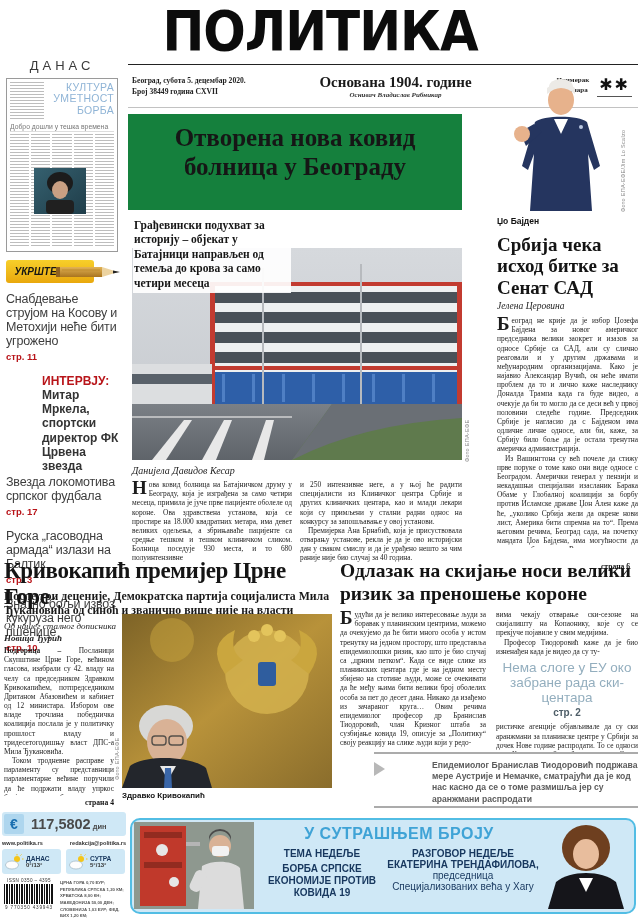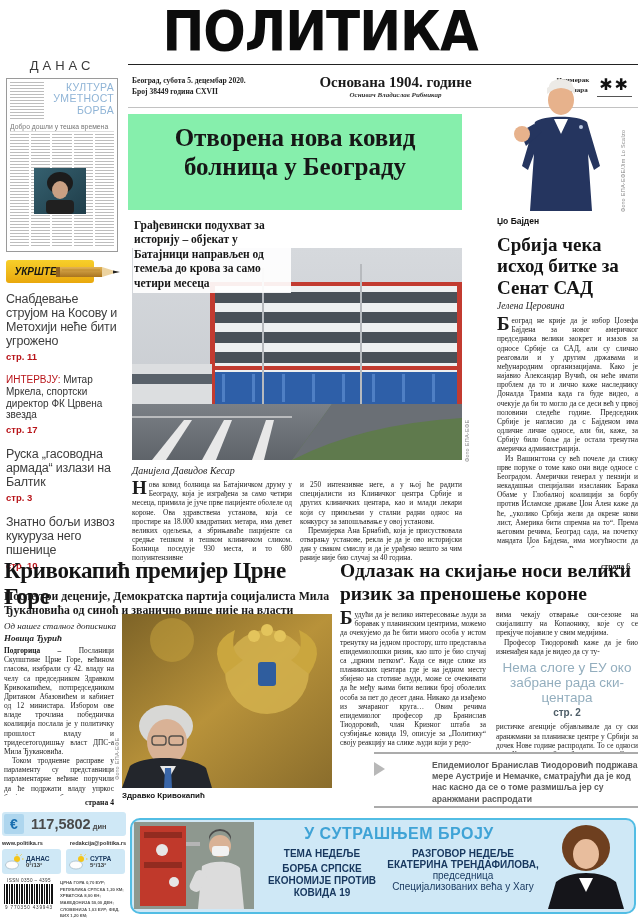--- a/index.html
+++ b/index.html
@@ -88,34 +88,35 @@
     <line x1="6" y1="11" x2="44" y2="11" stroke="#c08c2e" stroke-width="1"></line>
   </svg>
 </div>
 
 <div class="abs" style="left:6px;top:292px;width:114px;">
   <div>
     <div class="teaser-title">Снабдевање струјом на Косову и Метохији неће бити угрожено</div>
     <div class="teaser-page">стр. 11</div>
   </div>
   <div style="margin-top:12px;">
-    <div style="font-size:10px;line-height:1.18;color:#333;font-weight:400;"><span style="color:#b81419;">ИНТЕРВЈУ:</span><span> Митар Мркела, спортски директор ФК Црвена звезда</span></div>
+    <div style="font-size:12px;line-height:1.18;color:#333;font-weight:700;margin-left:36px;"><span style="color:#b81419;">ИНТЕРВЈУ:</span><span> Митар Мркела, спортски директор ФК Црвена звезда</span></div>
+    <div class="teaser-title" style="margin-top:2px;">Звезда локомотива српског фудбала</div>
     <div class="teaser-page">стр. 17</div>
   </div>
   <div style="margin-top:12px;">
     <div class="teaser-title">Руска „гасоводна армада“ излази на Балтик</div>
     <div class="teaser-page">стр. 3</div>
   </div>
   <div style="margin-top:12px;">
     <div class="teaser-title">Знатно бољи извоз кукуруза него пшенице</div>
     <div class="teaser-page">стр. 10</div>
   </div>
 </div>
 
-<div class="abs" style="left:128px;top:114px;width:334px;height:96px;background:#86efac;text-align:center;padding-top:9px;">
+<div class="abs" style="left:128px;top:114px;width:334px;height:96px;background:#15803d;text-align:center;padding-top:9px;">
   <div class="serif" style="font-weight:700;font-size:25px;line-height:1.16;color:#161616;">Отворена нова ковид болница у Београду</div>
 </div>
 
 <svg class="abs" style="left:132px;top:248px;" width="330" height="212" viewBox="0 0 330 212">
   <defs>
     <linearGradient id="sky" x1="0" y1="0" x2="0" y2="1">
       <stop offset="0" stop-color="#d6d9dd"></stop>
         <stop offset="1" stop-color="#c4c8cd"></stop>
     </linearGradient>
     <linearGradient id="asph" x1="0" y1="0" x2="0" y2="1">

